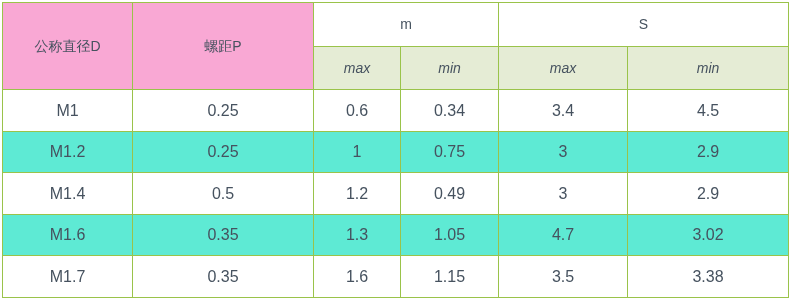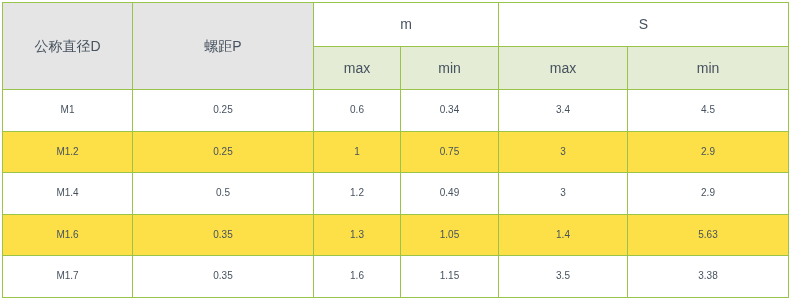--- a/index.html
+++ b/index.html
@@ -37,43 +37,43 @@
     text-align: center;
     vertical-align: middle;
     font-weight: normal;
     padding: 0;
     line-height: 1.2;
     white-space: nowrap;
   }
 
   
   tr.group-row    { height: 44px; }
-  tr.sub-row      { height: 43px; }
+  tr.sub-row      { height: 43px; font-style: italic; }
 
   th.h-plain {
     background: #ffffff;
     font-size: 14px;
   }
   th.h-shaded {
     background: #e5ecd5;
     font-size: 14px;
   }
   th.h-stacked {
-    background: #e5e5e5;
+    background: #f9a8d4;
     font-size: 14px;
   }
 
   
   tbody tr { height: 41.5px; }
   tbody td {
-    font-size: 10px;
+    font-size: 16px;
     background: #ffffff;
   }
   tbody tr.stripe td {
-    background: #fde047;
+    background: #5eead4;
   }
 </style>
 </head>
 <body>
 
 <table id="spec-table">
   <colgroup>
     <col class="c-diam">
     <col class="c-pitch">
     <col class="c-mmax">
@@ -118,22 +118,22 @@
         <td>1.2</td>
         <td>0.49</td>
         <td>3</td>
         <td>2.9</td>
       </tr>
       <tr class="stripe">
         <td>M1.6</td>
         <td>0.35</td>
         <td>1.3</td>
         <td>1.05</td>
-        <td>1.4</td>
-        <td>5.63</td>
+        <td>4.7</td>
+        <td>3.02</td>
       </tr>
       <tr>
         <td>M1.7</td>
         <td>0.35</td>
         <td>1.6</td>
         <td>1.15</td>
         <td>3.5</td>
         <td>3.38</td>
       </tr>
     </tbody>

